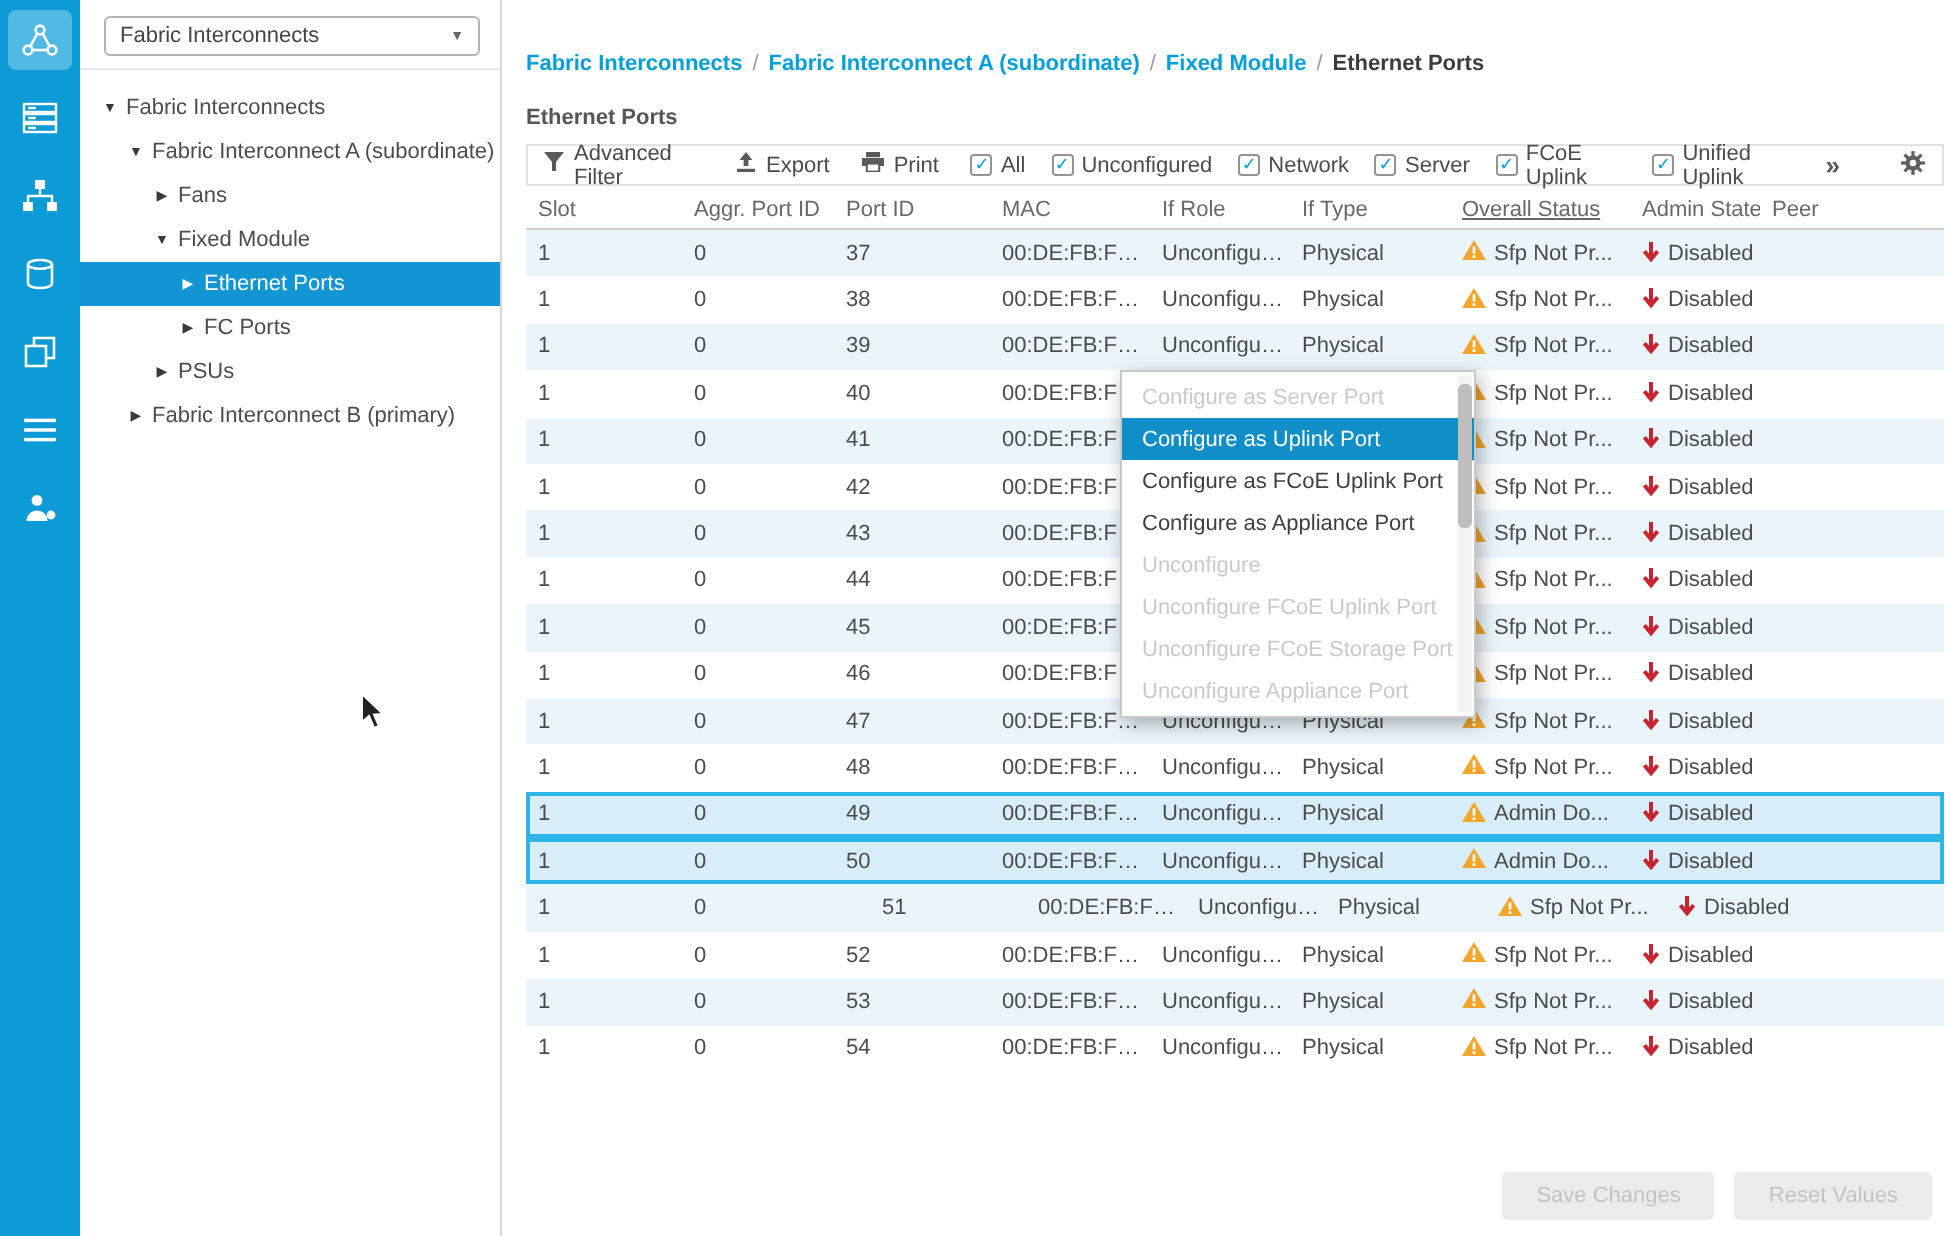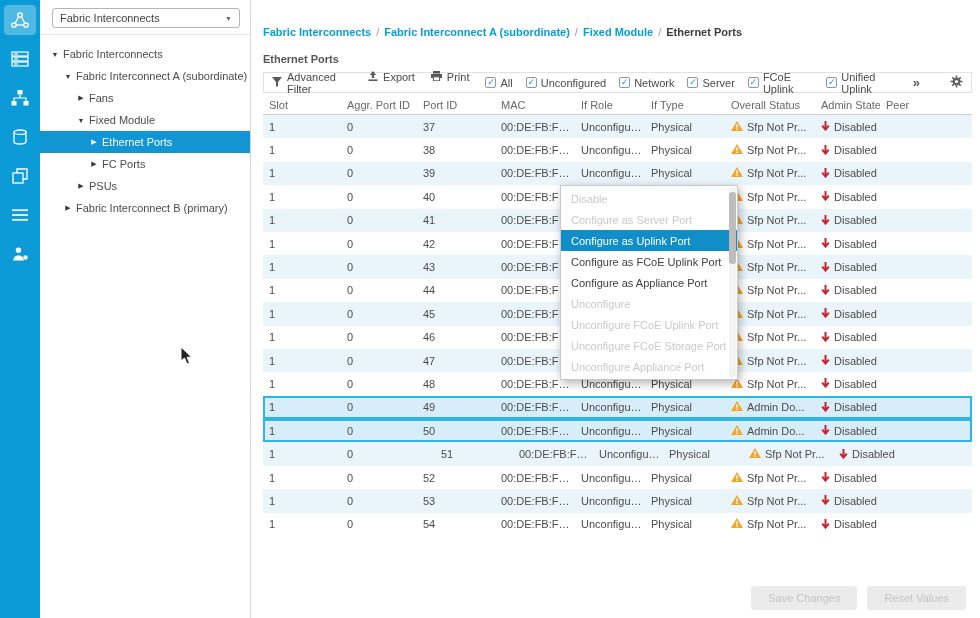--- a/index.html
+++ b/index.html
@@ -185,21 +185,21 @@
           <span>Fabric Interconnect B (primary)</span>
         </div>
       </div>
   </div>
 
   <div class="main">
     <div class="breadcrumb"><span class="crumb-link">Fabric Interconnects</span><span class="crumb-sep">/</span><span class="crumb-link">Fabric Interconnect A (subordinate)</span><span class="crumb-sep">/</span><span class="crumb-link">Fixed Module</span><span class="crumb-sep">/</span><span class="crumb-current">Ethernet Ports</span></div>
     <div class="page-title">Ethernet Ports</div>
 
     <div class="toolbar">
-      <span style="display:flex;align-items:flex-start;gap:16px">
+      <span style="display:flex;align-items:center;gap:16px">
           <span class="tb-action">
             <span><svg width="10" height="10" viewBox="0 0 10 10">
                 <path d="M0 0 H10 L6 5 V9.5 L4 9.5 V5 Z" fill="#5a5a5a"></path>
               </svg></span>
             <span>Advanced Filter</span>
           </span>
           <span class="tb-action">
             <span><svg width="10" height="10" viewBox="0 0 10 10">
                 <path d="M5 0 L8.2 4 H6.2 V7 H3.8 V4 H1.8 Z" fill="#5a5a5a"></path>
                 <rect x="0.5" y="8.4" width="9" height="1.6" fill="#5a5a5a"></rect>
@@ -257,21 +257,21 @@
     </div>
 
     <div class="table">
       <div class="thead">
           <span class="th" style="width: 78px;">Slot</span>
           <span class="th" style="width: 76px;">Aggr. Port ID</span>
           <span class="th" style="width: 78px;">Port ID</span>
           <span class="th" style="width: 80px;">MAC</span>
           <span class="th" style="width: 70px;">If Role</span>
           <span class="th" style="width: 80px;">If Type</span>
-          <span class="th" style="width: 90px;">Overall Status</span>
+          <span class="th" style="width: 90px; text-decoration: underline;">Overall Status</span>
           <span class="th" style="width: 65px;">Admin State</span>
           <span class="th" style="width: 92px;">Peer</span>
         </div>
       <div>
           <div class="row alt">
             <div class="cell" style="width: 78px;">1</div>
             <div class="cell" style="width: 76px;">0</div>
             <div class="cell" style="width: 78px;">37</div>
             <div class="cell" style="width: 80px;">00:DE:FB:FF:...</div>
             <div class="cell" style="width: 70px;">Unconfigured</div>
@@ -687,21 +687,20 @@
     </div>
 
     <div class="footer-buttons">
       <div class="btn-disabled">Save Changes</div>
       <div class="btn-disabled">Reset Values</div>
     </div>
   </div>
 
   <div class="context-menu">
     <div>
-        <div class="menu-item disabled">Disable</div>
         <div class="menu-item disabled">Configure as Server Port</div>
         <div class="menu-item highlighted">Configure as Uplink Port</div>
         <div class="menu-item">Configure as FCoE Uplink Port</div>
         <div class="menu-item">Configure as Appliance Port</div>
         <div class="menu-item disabled">Unconfigure</div>
         <div class="menu-item disabled">Unconfigure FCoE Uplink Port</div>
         <div class="menu-item disabled">Unconfigure FCoE Storage Port</div>
         <div class="menu-item disabled">Unconfigure Appliance Port</div>
       </div>
     <div class="menu-scrollbar">

